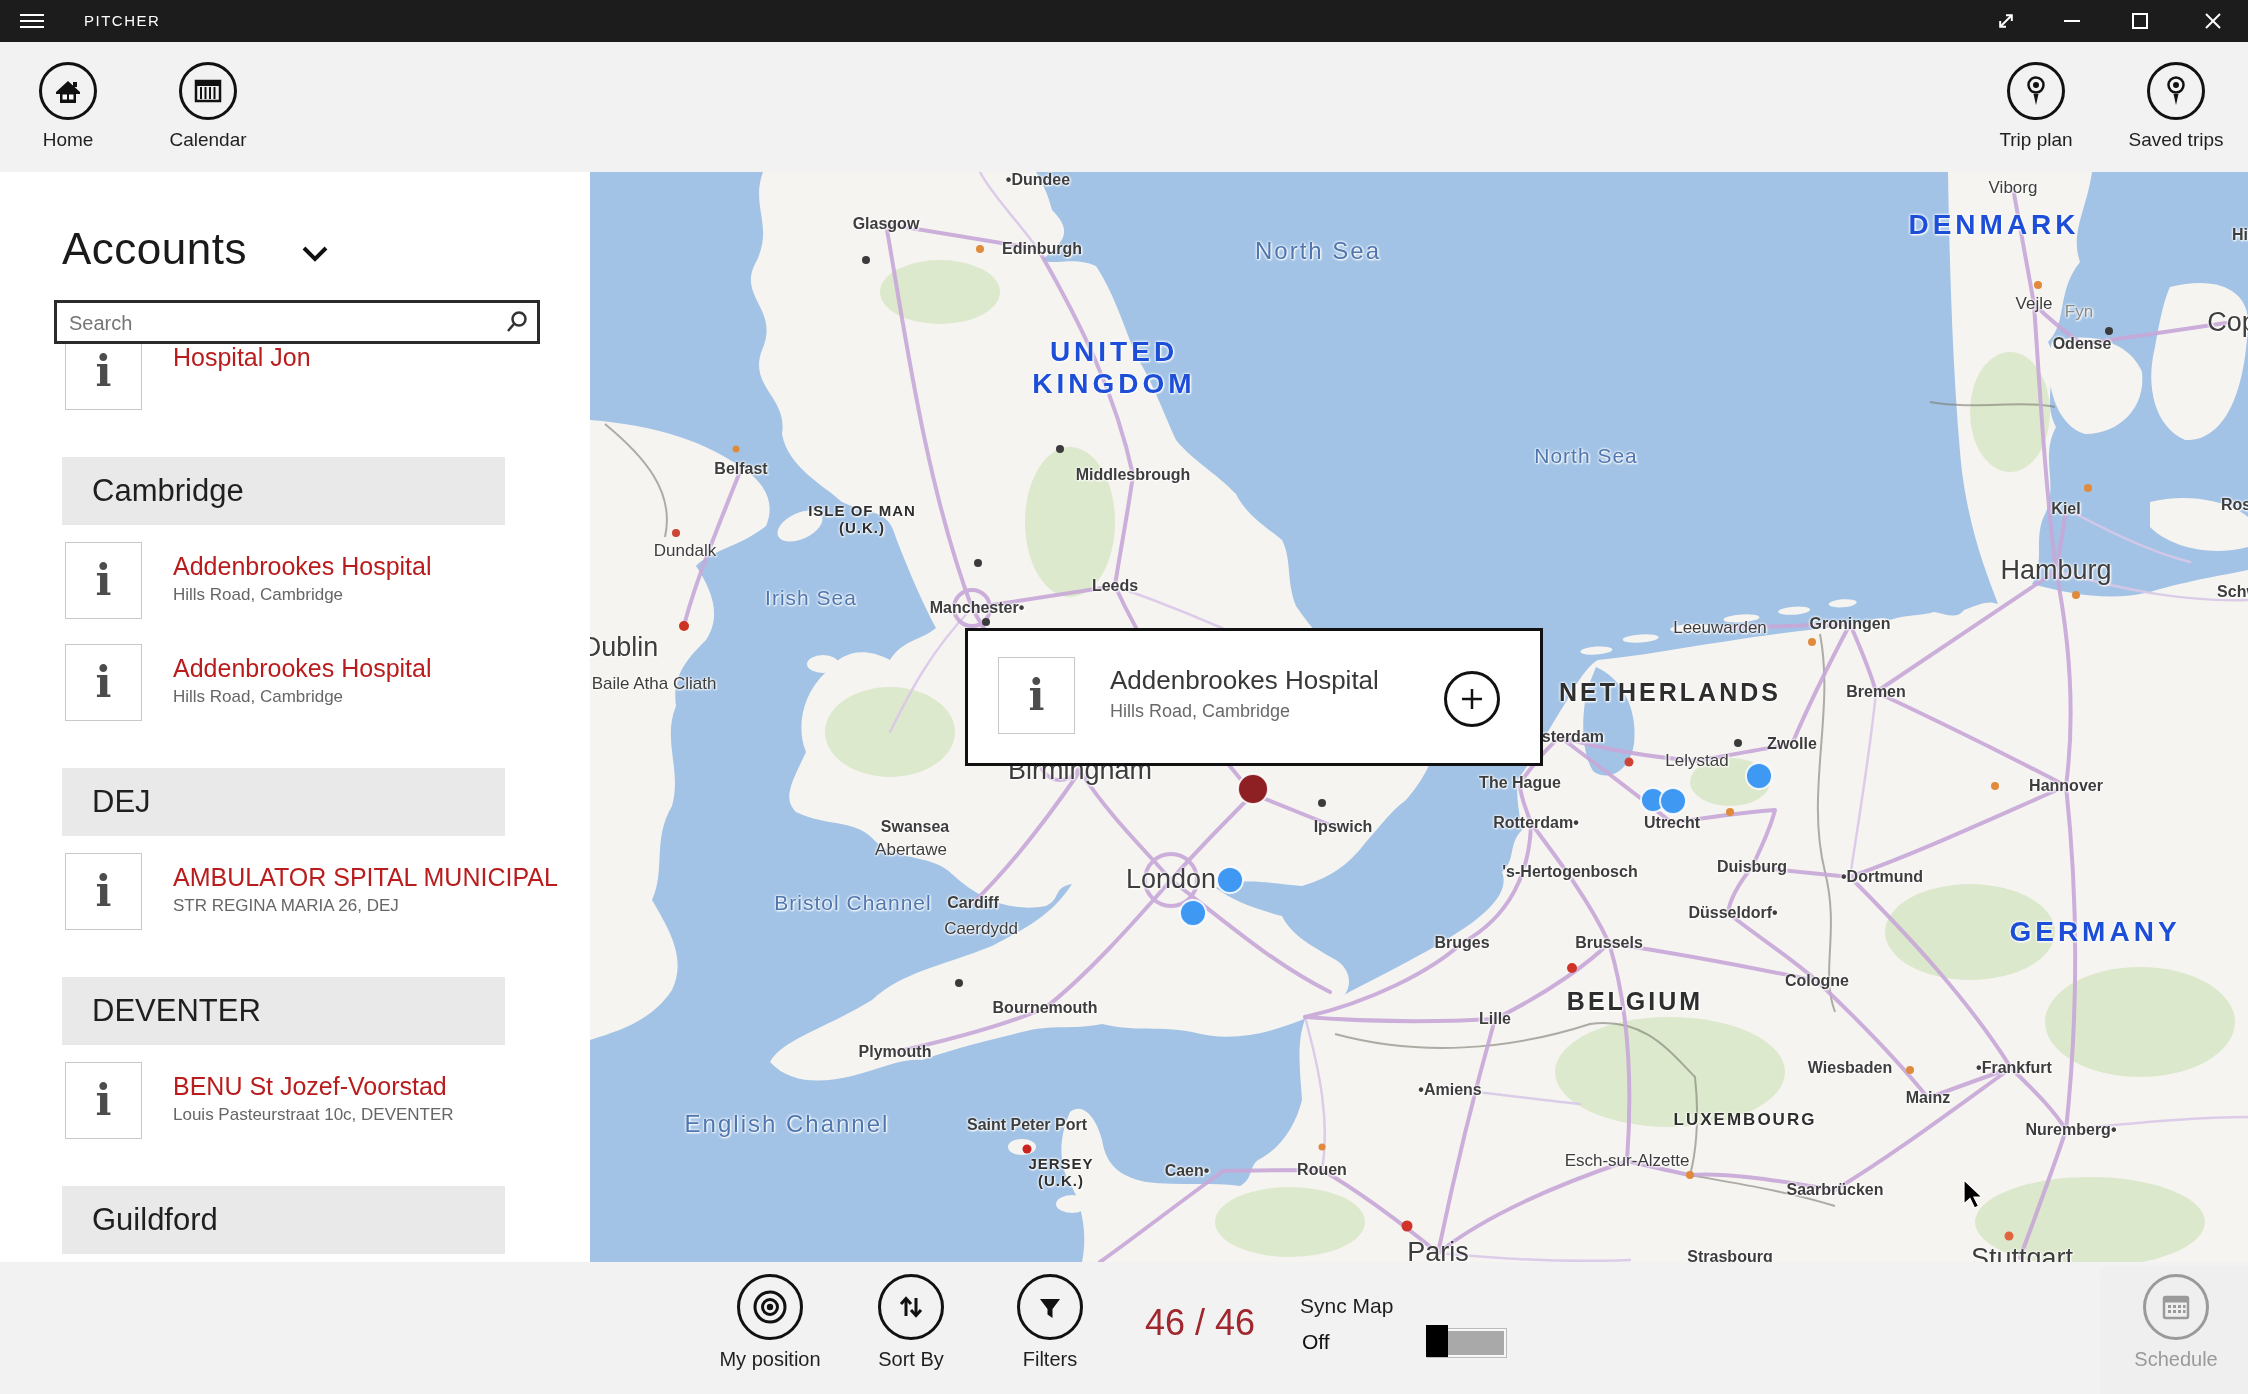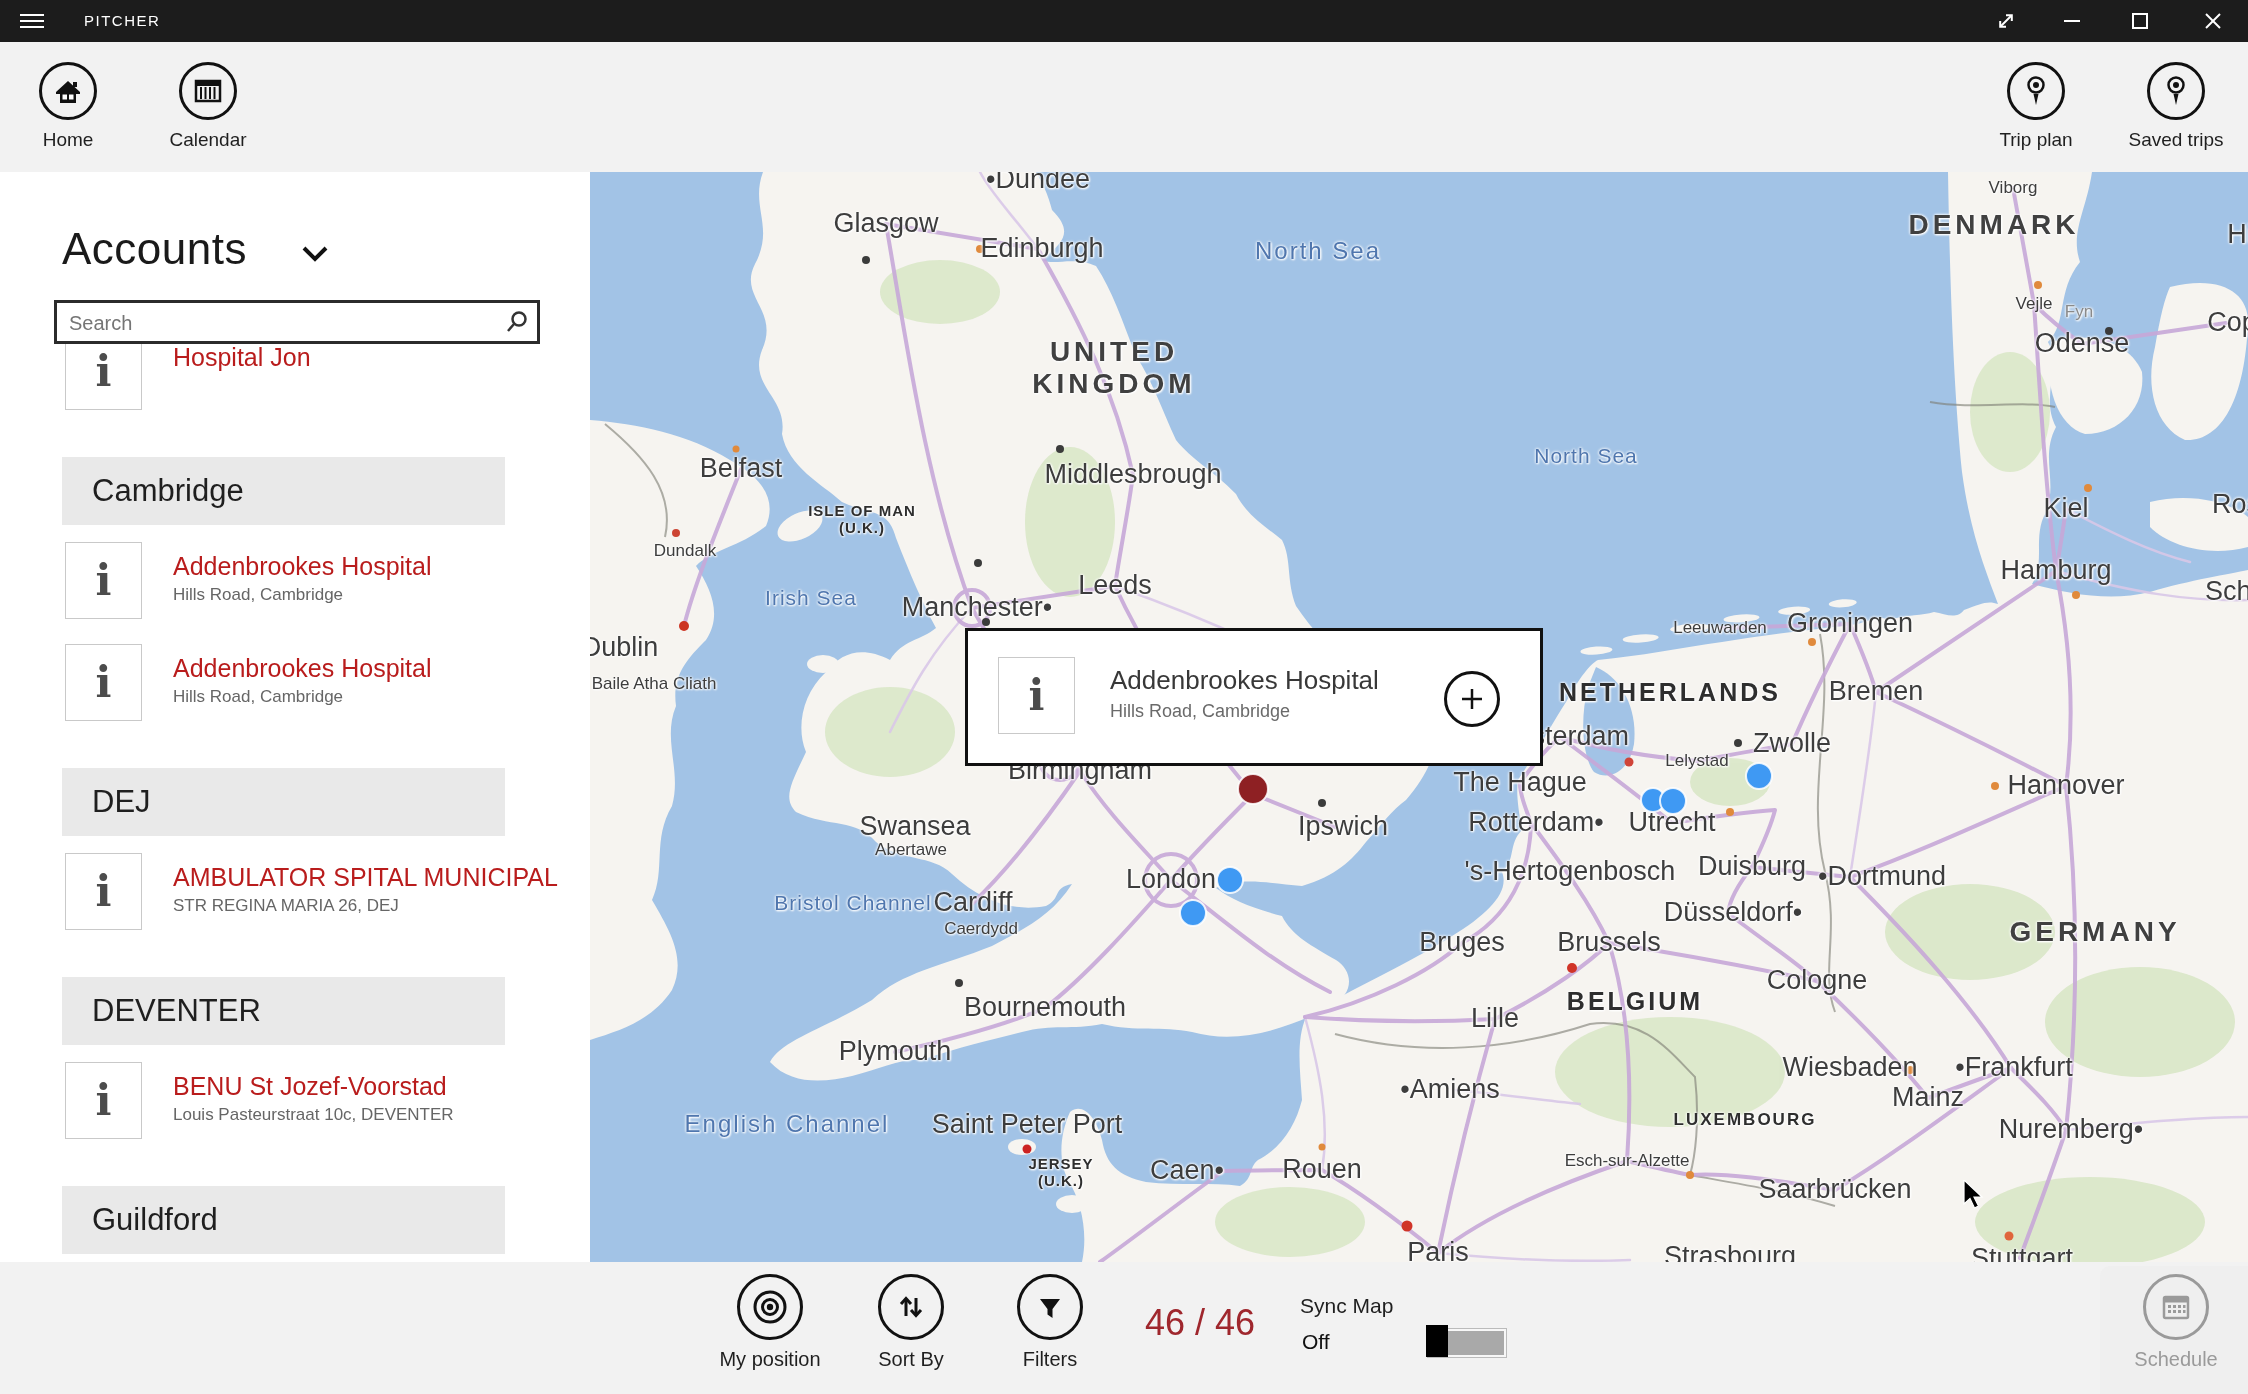--- a/index.html
+++ b/index.html
@@ -31,23 +31,23 @@
   .info-box{width:75px;height:75px;border:1px solid #c9c9c9;background:#fff;display:flex;align-items:center;justify-content:center;flex:none;}
   .info-box span{font-family:"DejaVu Serif",serif;font-weight:700;font-size:42px;color:#4c4c4c;line-height:1;}
   .item-text{margin-left:31px;padding-top:9px;}
   .item-title{font-size:25px;color:#b91c1c;line-height:1.2;}
   .item-sub{font-size:17px;color:#666;margin-top:4px;}
   
   .map{position:absolute;left:590px;top:172px;width:1658px;height:1090px;overflow:hidden;background:#a2c3e6;cursor:grab;}
   .map svg.base{position:absolute;left:0;top:0;}
   .maplabel{position:absolute;transform:translate(-50%,-50%);white-space:pre-line;text-align:center;color:#3d3d3d;
     text-shadow:0 0 3px #fff,0 0 3px #fff,1px 1px 2px #fff;pointer-events:none;line-height:1.15;}
-  .c1{font-size:27px;} .c2{font-size:27px;} .c0{font-size:17px;}
+  .c1{font-size:16px;font-weight:bold;} .c2{font-size:27px;} .c0{font-size:17px;}
   .w1{font-size:21px;color:#4f76ae;letter-spacing:1px;} .w2{font-size:24px;color:#4f76ae;letter-spacing:2px;}
-  .n1{font-size:28px;font-weight:700;letter-spacing:4px;color:#404040;}
+  .n1{font-size:28px;font-weight:700;letter-spacing:4px;color:#1d4ed8;}
   .n2{font-size:25px;font-weight:700;letter-spacing:3px;color:#2e2e2e;}
   .n3{font-size:17px;font-weight:700;letter-spacing:2px;color:#2e2e2e;}
   .n4{font-size:15px;font-weight:700;letter-spacing:1px;color:#2e2e2e;}
   .gy{font-size:17px;color:#8a8a8a;}
   
   .popup{position:absolute;left:375px;top:456px;width:572px;height:132px;background:#fff;border:3px solid #111;z-index:5;}
   .popup .info-box{position:absolute;left:30px;top:26px;}
   .popup .ptitle{position:absolute;left:142px;top:34px;font-size:26px;color:#383838;}
   .popup .psub{position:absolute;left:142px;top:70px;font-size:18px;color:#6a6a6a;}
   .popup .plus{position:absolute;right:40px;top:40px;width:50px;height:50px;border:3px solid #111;border-radius:50%;

